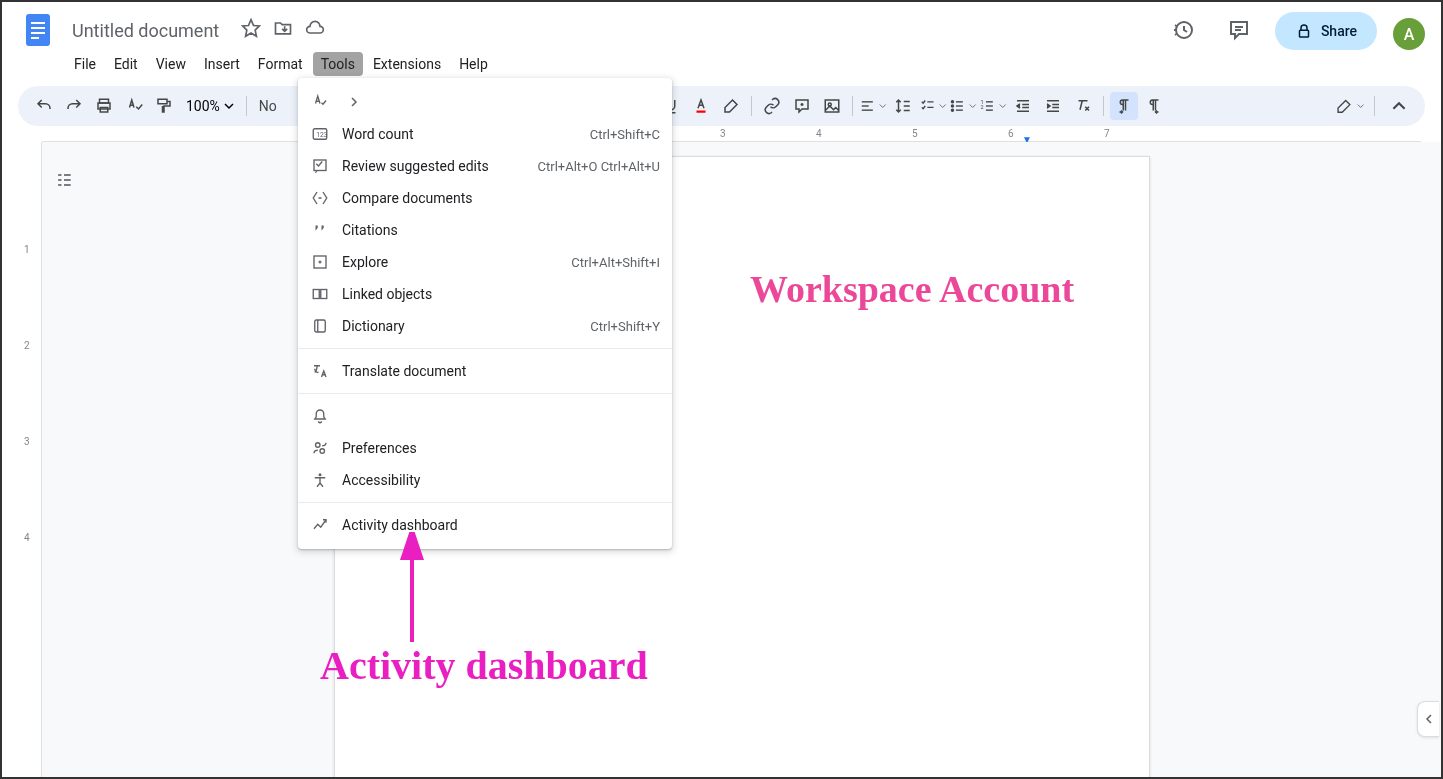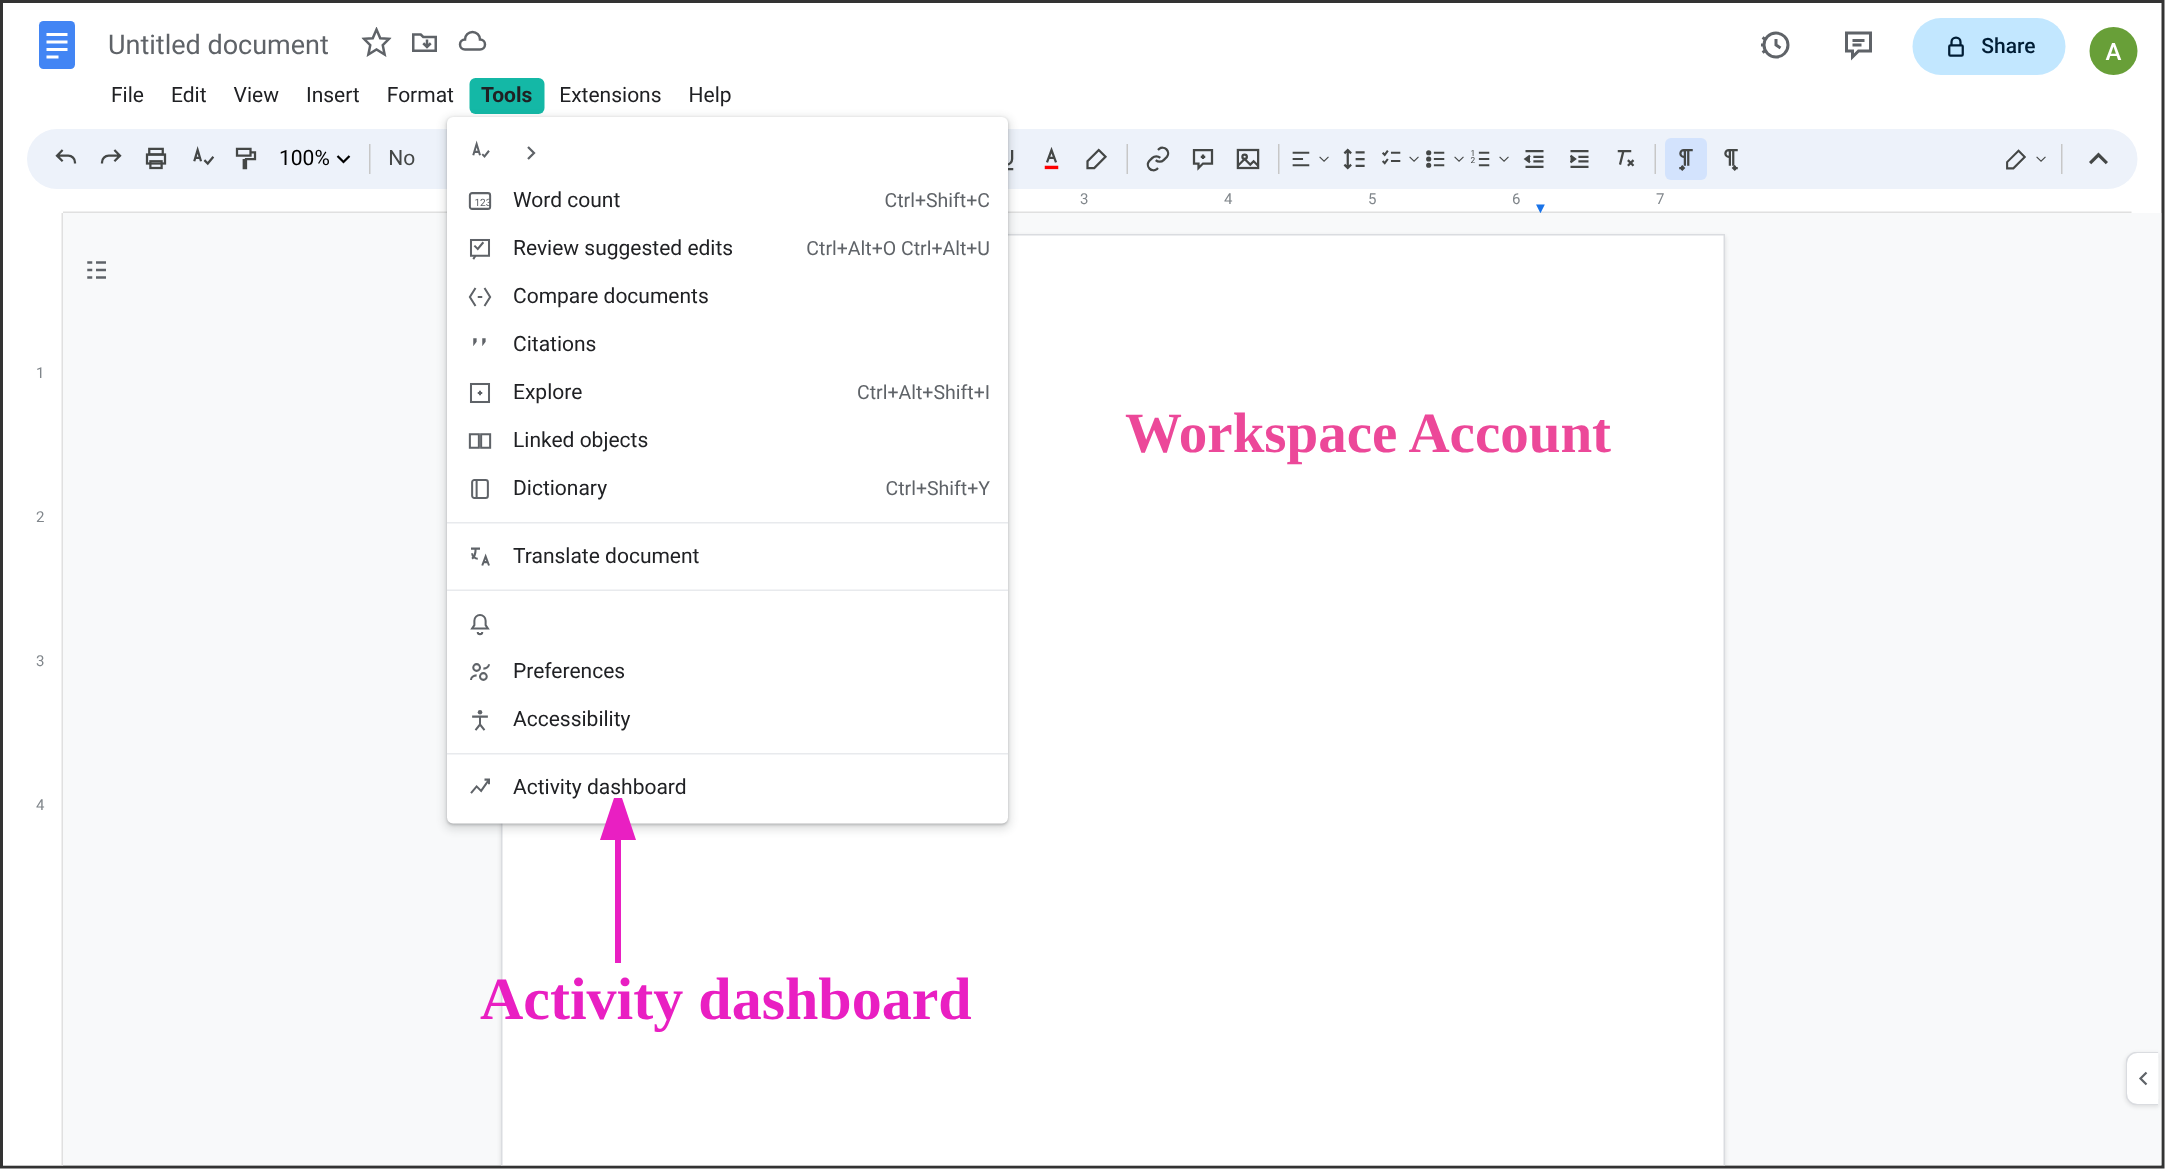--- a/index.html
+++ b/index.html
@@ -13,21 +13,21 @@
 .title-icons { display: flex; gap: 12px; color: #5f6368; }
 .title-icons span { cursor: pointer; display: flex; align-items: center; }
 
 .header-right { display: flex; align-items: flex-end; gap: 16px; }
 .icon-btn { width: 40px; height: 40px; display: flex; align-items: center; justify-content: center; border-radius: 50%; cursor: pointer; color: #5f6368; }
 .share-btn { background: #c2e7ff; border-radius: 40px; padding: 10px 20px; display: flex; align-items: center; gap: 8px; cursor: pointer; font-size: 14px; font-weight: 500; color: #001d35; }
 .avatar { width: 32px; height: 32px; border-radius: 50%; background: #689f38; color: #fff; display: flex; align-items: center; justify-content: center; font-weight: 500; }
 
 .menu-bar { display: flex; padding: 0 16px 0 64px; height: 28px; align-items: center; gap: 2px; }
 .menu-item { padding: 4px 8px; font-size: 14px; color: #202124; cursor: pointer; border-radius: 4px; }
-.menu-item.active { background: #14b8a6; font-weight: bold; }
+.menu-item.active { background: #a3a3a3; }
 
 .toolbar { margin: 8px 16px 0 16px; background: #edf2fa; border-radius: 24px; height: 40px; display: flex; align-items: center; padding: 0 12px; gap: 2px; }
 .tb-btn { width: 28px; height: 28px; display: flex; align-items: center; justify-content: center; border-radius: 4px; cursor: pointer; color: #444746; }
 .tb-sep { width: 1px; height: 20px; background: #c7c7c7; margin: 0 4px; }
 .tb-zoom { font-size: 14px; color: #000000; padding: 0 6px; display: flex; align-items: center; gap: 4px; }
 .tb-text { font-size: 14px; color: #444746; padding: 0 6px; }
 .tb-editing { margin-left: auto; display: flex; align-items: center; gap: 6px; }
 .tb-chevron { margin-left: 4px; }
 .tb-btn.active { background: #d3e3fd; }
 

